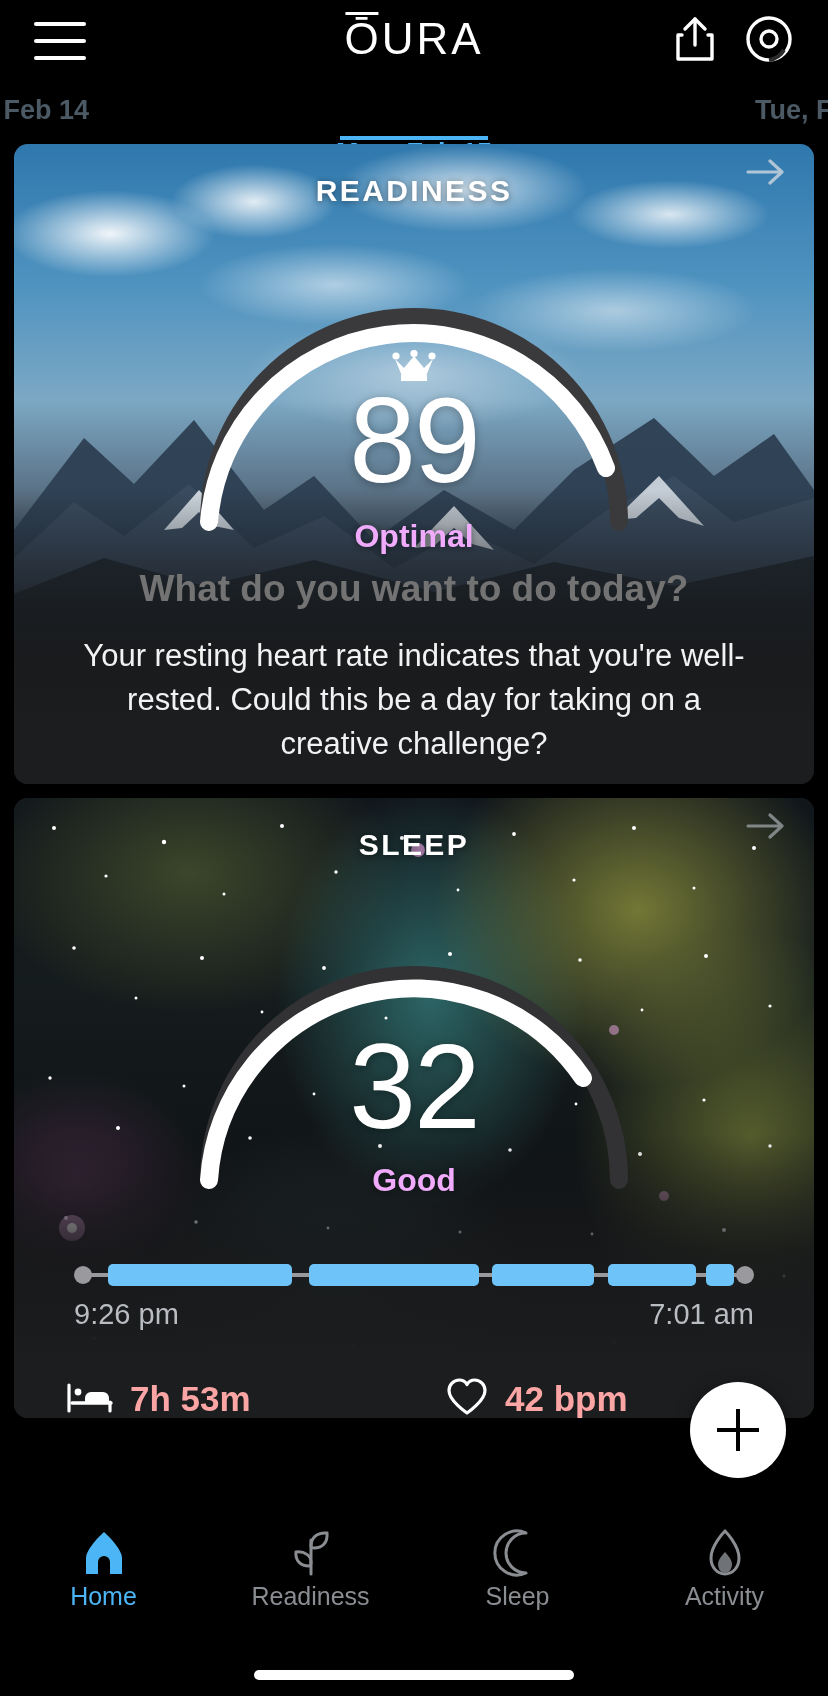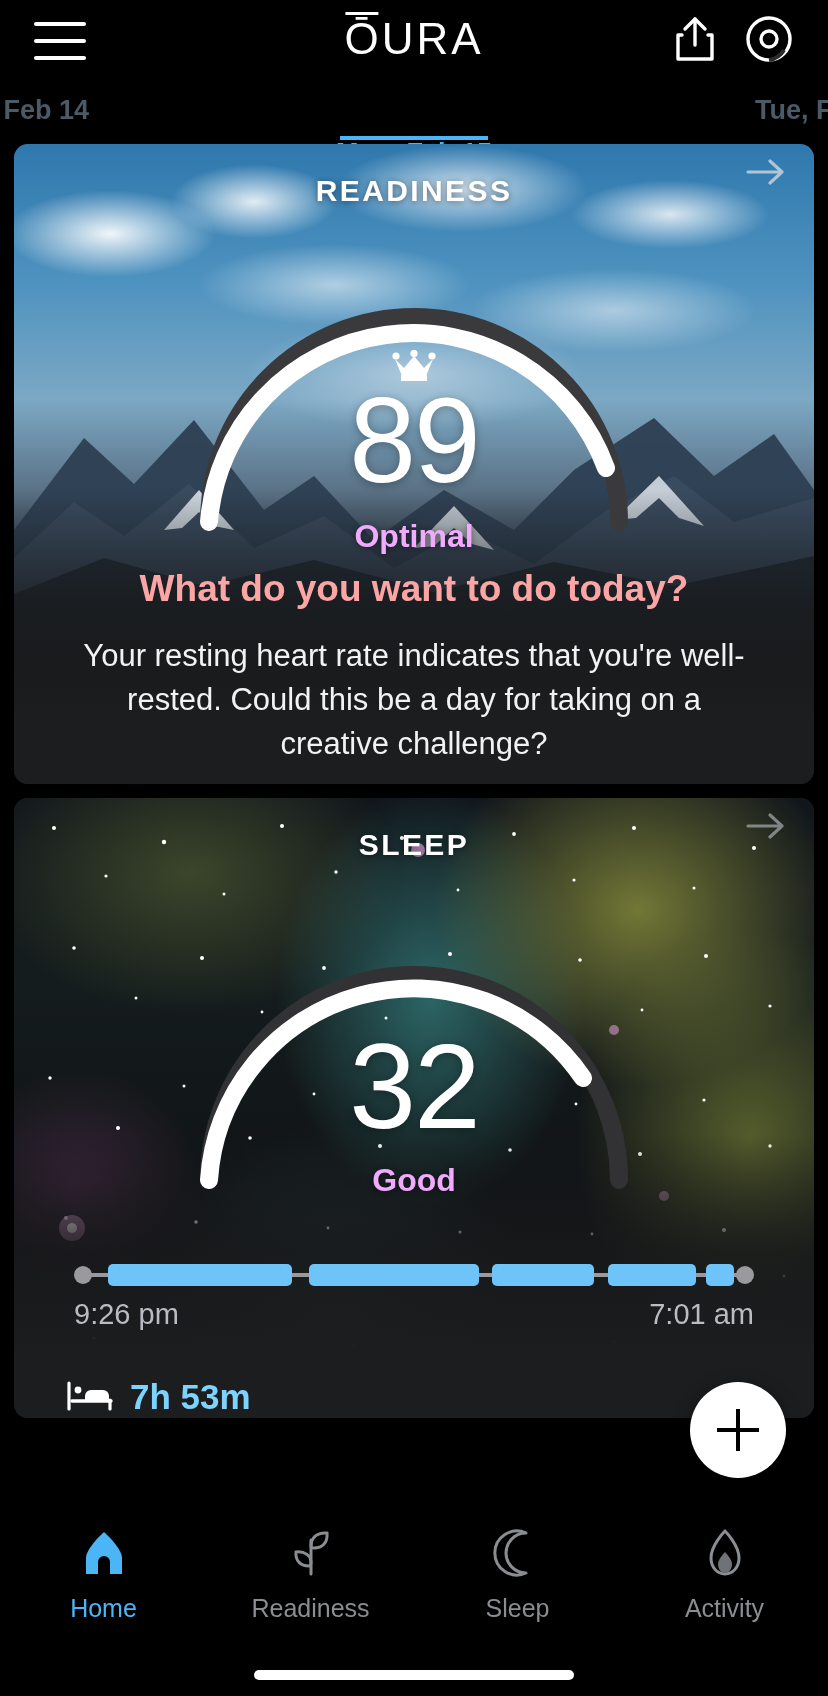--- a/index.html
+++ b/index.html
@@ -87,52 +87,52 @@
   .gauge-inner { position:absolute; left:0; right:0; top:0; bottom:0;
     display:flex; flex-direction:column; align-items:center; }
   .crown { position:absolute; top:128px; }
   .score { position:absolute; top:158px; font-size:120px; font-weight:400;
     color:#fff; line-height:1; letter-spacing:-2px;
     text-shadow:0 2px 10px rgba(0,0,0,.30); }
   .score-label { position:absolute; top:296px; font-size:32px; font-weight:700;
     color:#f0abfc; text-shadow:0 1px 6px rgba(0,0,0,.45); }
 
   
-  .headline { position:relative; z-index:5; text-align:center; color:#fca5a5;
+  .headline { position:relative; z-index:5; text-align:center; color:#737373;
     font-size:37px; font-weight:700; margin-top:26px; padding:0 40px; }
   .body { position:relative; z-index:5; text-align:center; color:#f2f2f2;
     font-size:31px; line-height:1.42; margin-top:24px; padding:0 58px 44px; }
 
   
   .timeline-wrap { position:relative; z-index:5; padding:0 60px; margin-top:64px; }
   .timeline { position:relative; height:22px; display:flex; align-items:center; }
   .tl-line { position:absolute; left:8px; right:8px; height:4px; background:#9a9a9e; }
   .seg { position:absolute; height:22px; background:#6ec4f8; border-radius:5px; }
   .dot { position:absolute; width:18px; height:18px; border-radius:50%;
     background:#9a9a9e; }
   .tl-times { display:flex; justify-content:space-between; margin-top:12px; }
   .tl-times span { font-size:29px; color:#b9bcc0; font-weight:400; }
 
   
   .metrics { position:relative; z-index:5; display:flex; margin-top:46px;
     padding:0 52px 46px; }
   .metric { flex:1; display:flex; align-items:center; gap:16px; }
   .metric.right { justify-content:flex-start; padding-left:62px; }
-  .metric-val { font-size:35px; color:#7dd3fc; font-weight:700; }
+  .metric-val { font-size:35px; color:#fca5a5; font-weight:700; }
 
   
   .fab { position:absolute; right:42px; bottom:218px; width:96px; height:96px;
     border-radius:50%; background:#fff; display:flex; align-items:center;
     justify-content:center; z-index:30; box-shadow:0 4px 16px rgba(0,0,0,.5); }
 
   
   .bottomnav { position:absolute; left:0; right:0; bottom:0; height:186px;
     background:#000; display:flex; padding-top:18px; }
   .nav-item { flex:1; display:flex; flex-direction:column; align-items:center;
-    gap:12px; }
+    }
   .nav-label { font-size:25px; color:#8a8d92; }
   .nav-item.active .nav-label { color:#4cb5f5; }
   .homebar { position:absolute; left:50%; transform:translateX(-50%);
     bottom:16px; width:320px; height:10px; background:#fff; border-radius:5px; }
 </style>
 </head>
 <body>
 
 <div class="phone">
 
@@ -333,20 +333,28 @@
           <svg width="48" height="34" viewBox="0 0 48 34">
             <path d="M3 5 L3 31" stroke="#fff" stroke-width="3.2" stroke-linecap="round"></path>
             <circle cx="12" cy="12" r="3.4" fill="#fff"></circle>
             <path d="M19 18 a6 6 0 0 1 6 -6 h12 a6 6 0 0 1 6 6 v4 H19 Z" fill="#fff"></path>
             <path d="M6 23 L45 23" stroke="#fff" stroke-width="3.4" stroke-linecap="round"></path>
             <path d="M44 22 L44 31" stroke="#fff" stroke-width="3.2" stroke-linecap="round"></path>
           </svg>
         </span>
         <span class="metric-val">7h 53m</span>
       </div>
+      <div class="metric right">
+        <span>
+          <svg width="44" height="40" viewBox="0 0 44 40">
+            <path d="M22 36 C22 36 4 24 4 13.5 C4 7.6 8.6 3 14.2 3 C17.8 3 20.6 5 22 7.6 C23.4 5 26.2 3 29.8 3 C35.4 3 40 7.6 40 13.5 C40 24 22 36 22 36 Z" stroke="#fff" stroke-width="3.2" fill="none" stroke-linejoin="round"></path>
+          </svg>
+        </span>
+        <span class="metric-val">42 bpm</span>
+      </div>
     </div>
   </div>
 
   <div class="fab">
     <svg width="54" height="54" viewBox="0 0 54 54">
       <path d="M27 6 L27 48 M6 27 L48 27" stroke="#000" stroke-width="4" stroke-linecap="butt"></path>
     </svg>
   </div>
 
   <div class="bottomnav">

